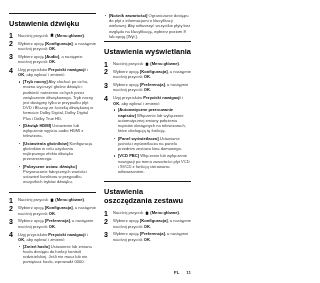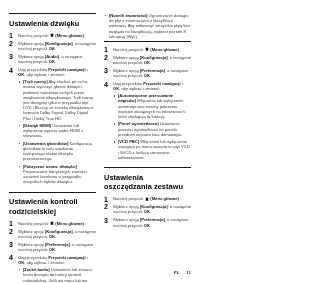--- a/index.html
+++ b/index.html
@@ -188,21 +188,20 @@
                 <li><span class="b">[Tryb nocny]</span><span> Aby słuchać po cichu, można wyciszyć głośne dźwięki i podnieść nateżenie cichych przez zwiększenie dźwiękowego. Tryb nocny jest dostępny tylko w przypadku płyt DVD i Blu-ray ze ścieżką dźwiękową w formacie Dolby Digital, Dolby Digital Plus i Dolby True HD.</span></li>
                 <li><span class="b">[Dźwięk HDMI]</span><span> Ustawienie lub wyłączenie wyjścia audio HDMI z telewizora.</span></li>
                 <li><span class="b">[Ustawienia głośników]</span><span> Konfiguracja głośników w celu uzyskania najlepszego efektu dźwięku przestrzennego.</span></li>
                 <li><span class="b">[Fabryczne ustaw. dźwięku]</span><span> Przywracanie fabrycznych wartości ustawień korektora w przypadku wszystkich trybów dźwięku.</span></li>
               </ul>
             </li>
           </ol>
         </div>
         <div class="section">
           <div class="rule"></div>
-          <h2 class="heading">Ustawienia kontroli rodzicielskiej</h2>
           <ol class="steps">
             <li>
               <span class="num">1</span>
               <span class="steptext">Naciśnij przycisk <span class="home-icon"><svg viewBox="0 0 10 10" xmlns="http://www.w3.org/2000/svg">
                     <path d="M5 0.8 L0.6 4.6 L2 4.6 L2 9.2 L8 9.2 L8 4.6 L9.4 4.6 Z" fill="#111111"></path>
                   </svg></span><span class="b"> (Menu główne)</span>.</span>
             </li>
             <li>
               <span class="num">2</span>
               <span class="steptext">Wybierz opcję <span class="b">[Konfiguracja]</span>, a następnie naciśnij przycisk <span class="b">OK</span>.</span>
@@ -220,20 +219,21 @@
             </li>
           </ol>
         </div>
       </div>
     <div class="col" id="right-col">
         <ul class="toprow-bullets">
           <li><span class="b">[Nośnik zawartości]</span><span> Ograniczanie dostępu do płyt z informacjami o klasyfikacji wiekowej. Aby odtworzyć wszystkie płyty bez względu na klasyfikację, wybierz poziom 8 lub opcję [Wył.].</span></li>
         </ul>
         <div class="section">
           <div class="rule"></div>
+          <h2 class="heading">Ustawienia wyświetlania</h2>
           <ol class="steps">
             <li>
               <span class="num">1</span>
               <span class="steptext">Naciśnij przycisk <span class="home-icon"><svg viewBox="0 0 10 10" xmlns="http://www.w3.org/2000/svg">
                     <path d="M5 0.8 L0.6 4.6 L2 4.6 L2 9.2 L8 9.2 L8 4.6 L9.4 4.6 Z" fill="#111111"></path>
                   </svg></span><span class="b"> (Menu główne)</span>.</span>
             </li>
             <li>
               <span class="num">2</span>
               <span class="steptext">Wybierz opcję <span class="b">[Konfiguracja]</span>, a następnie naciśnij przycisk <span class="b">OK</span>.</span>

